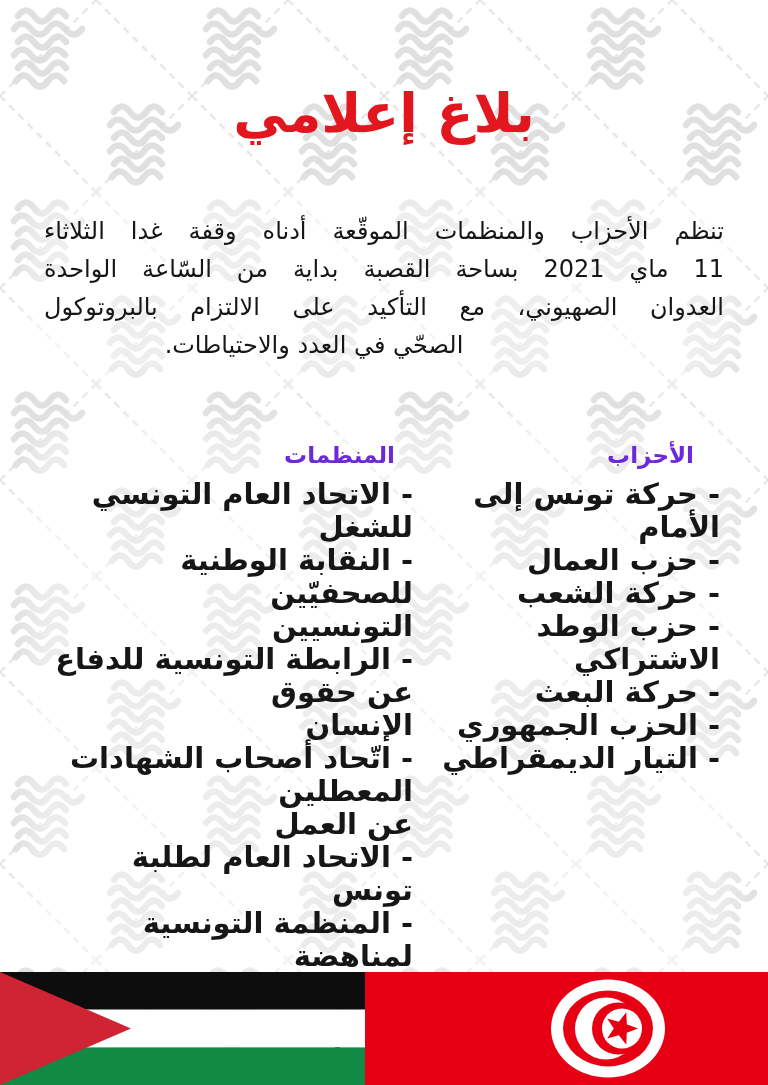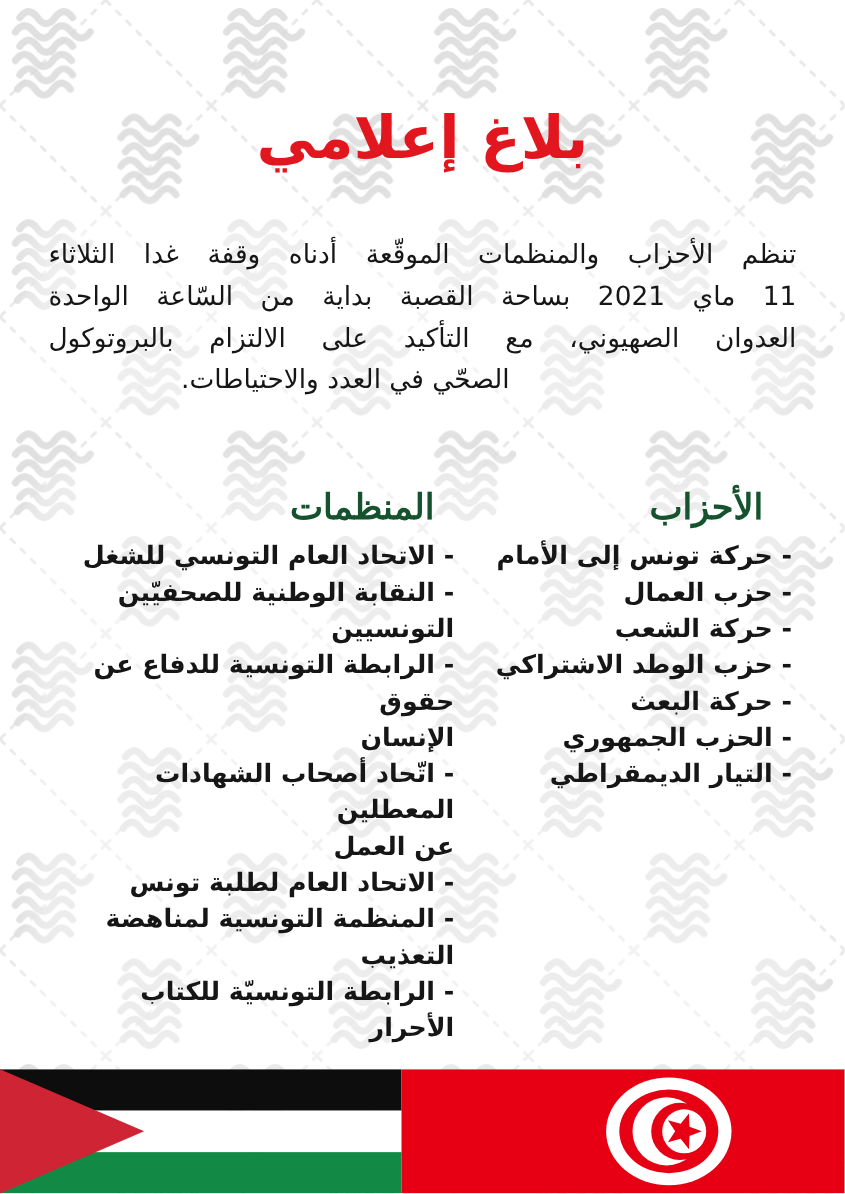--- a/index.html
+++ b/index.html
@@ -6,21 +6,21 @@
   body{
     width:768px;height:1085px;position:relative;overflow:hidden;
     background:#ffffff;
     font-family:"DejaVu Sans", sans-serif;
   }
   .page{position:absolute;inset:0;}
   .bg{position:absolute;top:0;left:0;z-index:0;}
   .content{position:absolute;inset:0;z-index:1;}
 
   .title{
-    position:absolute;top:82px;left:0;right:0;margin:12px;
+    position:absolute;top:82px;left:0;right:0;margin:0;
     text-align:center;
     font-size:54px;font-weight:bold;color:#e2161e;
     letter-spacing:1px;
   }
 
   .para{
     position:absolute;top:212px;left:44px;right:44px;
     direction:rtl;
     color:#161616;font-weight:normal;font-size:24px;
     background:rgba(255,255,255,0.45);
@@ -39,28 +39,28 @@
 
   .lists{
     position:absolute;top:442px;left:45px;right:48px;height:520px;
     background:rgba(255,255,255,0.40);
     box-shadow:0 0 26px 18px rgba(255,255,255,0.40);
     border-radius:24px;
   }
   .col{position:absolute;top:0;direction:rtl;text-align:right;color:#161616;}
   .col h2{
     margin:0 0 10px 0;
-    color:#14532d;font-size:32px;font-weight:bold;font-family:Liberation Serif, serif;
+    color:#6d28d9;font-size:23px;font-weight:bold;
   }
   .col-parties{right:0;width:280px;}
   .col-parties h2{padding-right:26px;}
   .col-orgs{left:0;width:368px;}
   .col-orgs h2{padding-right:18px;}
   .list-item{
-    font-size:23px;font-weight:bold;line-height:33px;
+    font-size:29px;font-weight:bold;line-height:33px;
     white-space:pre-line;
   }
 
   .footer{position:absolute;left:0;bottom:0;width:768px;height:113px;z-index:2;}
   .footer svg{display:block;}
 </style>
 </head>
 <body>
 
 <div class="page">

